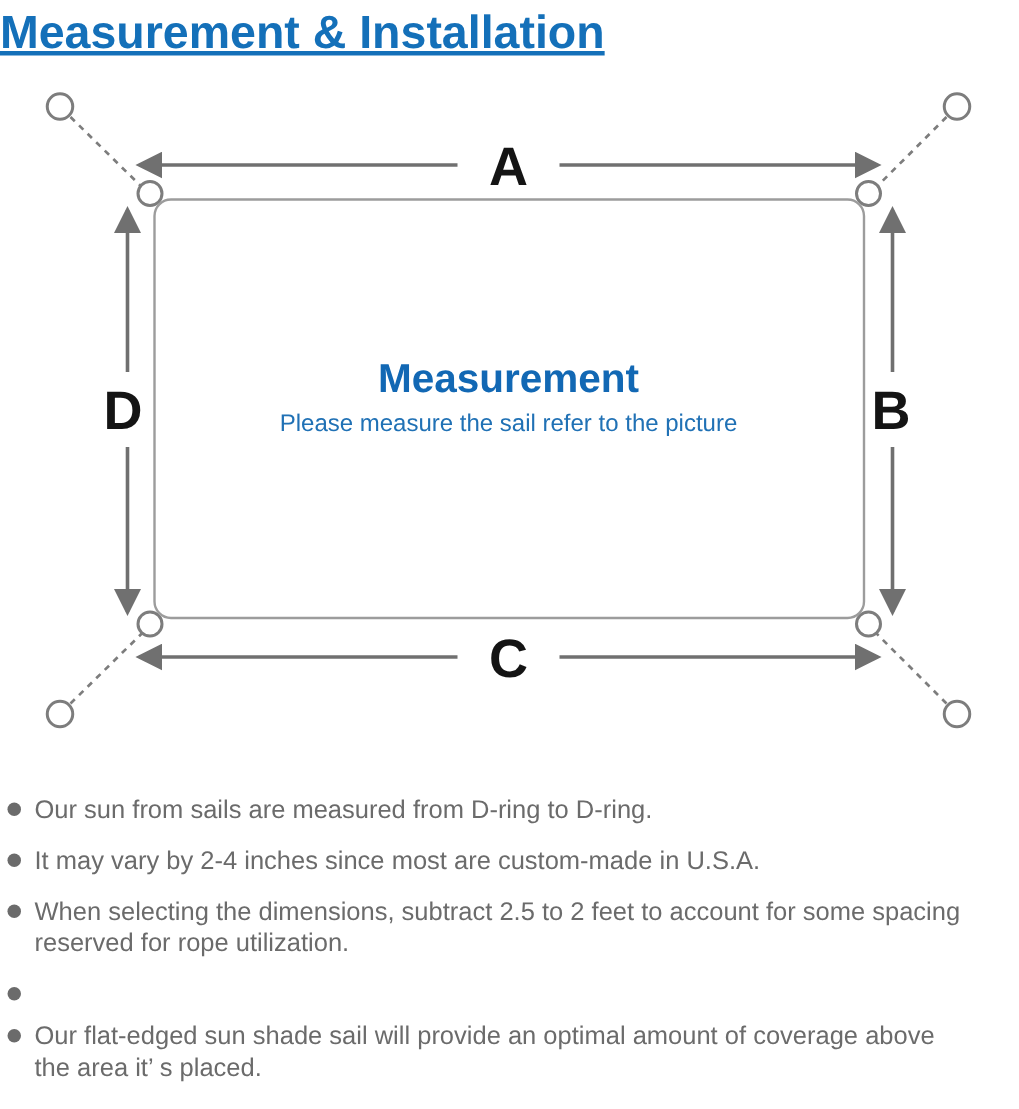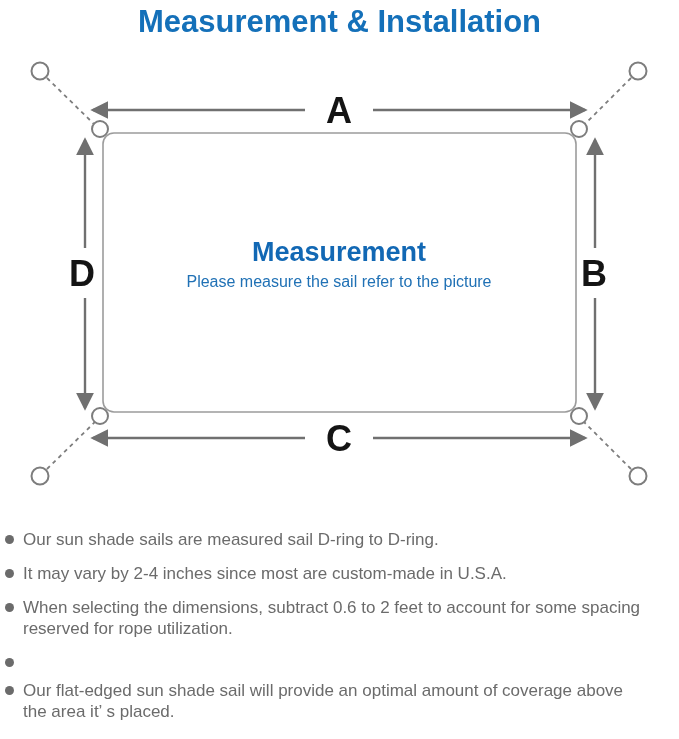--- a/index.html
+++ b/index.html
@@ -14,26 +14,26 @@
   .page {
     width: 679px;
     height: 739px;
     position: relative;
     background: #ffffff;
   }
   .page-title {
     margin: 0;
     padding-top: 4px;
     height: 44px;
-    text-align: center;
     font-size: 31px;
     font-weight: bold;
     letter-spacing: 0px;
     color: #1470b9;
     font-family: "Liberation Sans", sans-serif;
+    text-decoration: underline;
   }
   svg.diagram {
     display: block;
     width: 679px;
     height: 455px;
   }
   .notes {
     list-style: none;
     margin: 0;
     padding: 26px 10px 0 5px;
@@ -139,29 +139,29 @@
     <text class="dim-label" x="82" y="238">D</text>
     <text class="dim-label" x="594" y="238">B</text>
 
     <text class="center-title" x="339" y="213">Measurement</text>
     <text class="center-subtitle" x="339" y="239">Please measure the sail refer to the picture</text>
   </svg>
 
   <ul class="notes">
     <li>
       <span class="dot"></span>
-      <span class="note-text">Our sun shade sails are measured sail D-ring to D-ring.</span>
+      <span class="note-text">Our sun from sails are measured from D-ring to D-ring.</span>
     </li>
     <li>
       <span class="dot"></span>
       <span class="note-text">It may vary by 2-4 inches since most are custom-made in U.S.A.</span>
     </li>
     <li>
       <span class="dot"></span>
-      <span class="note-text">When selecting the dimensions, subtract 0.6 to 2 feet to account for some spacing
+      <span class="note-text">When selecting the dimensions, subtract 2.5 to 2 feet to account for some spacing
 reserved for rope utilization.</span>
     </li>
     <li>
       <span class="dot"></span>
     </li>
     <li>
       <span class="dot"></span>
       <span class="note-text">Our flat-edged sun shade sail will provide an optimal amount of coverage above
 the area it’ s placed.</span>
     </li>

